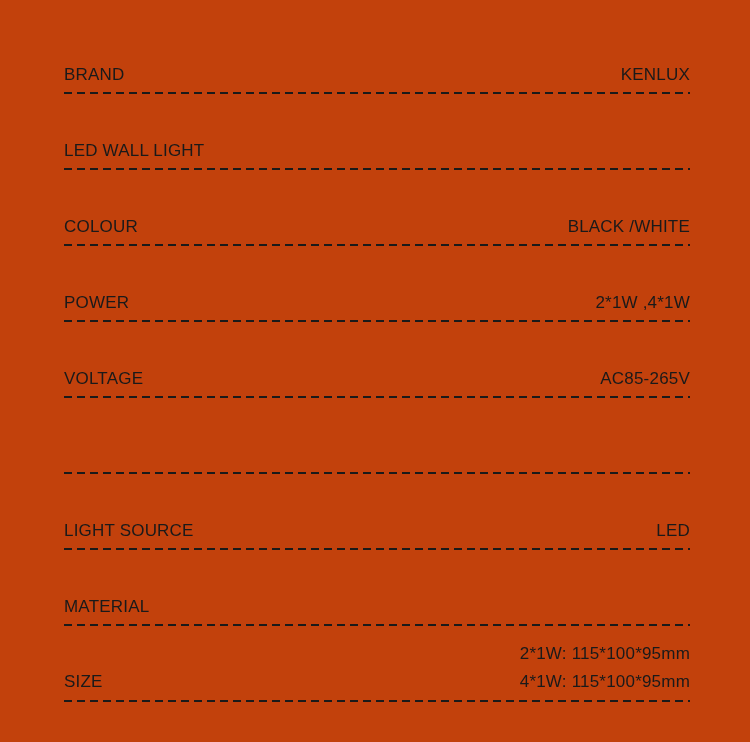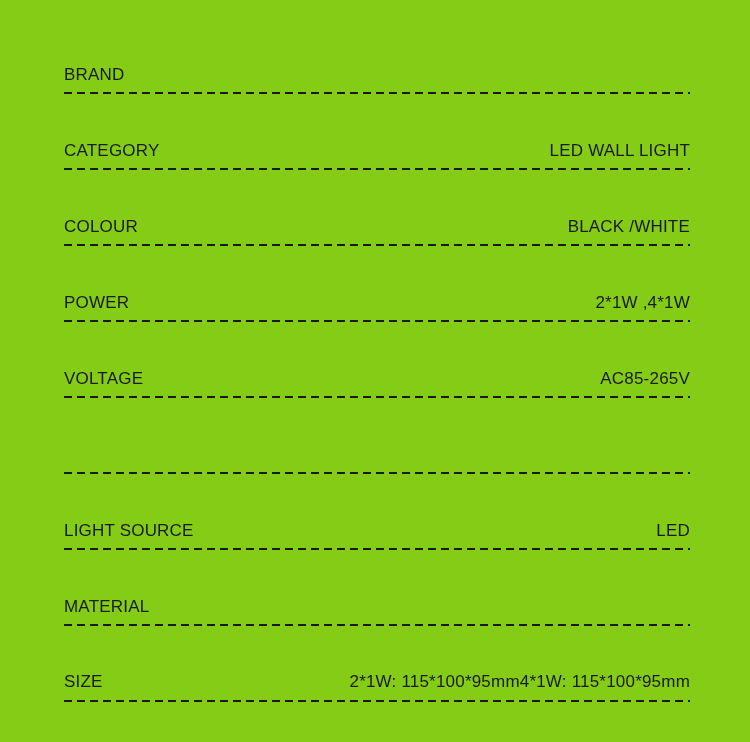--- a/index.html
+++ b/index.html
@@ -13,21 +13,21 @@
     font-family: "Liberation Sans", sans-serif;
     color: #1a1a1a;
     overflow: hidden;
   }
 
   .spec-sheet {
     width: 750px;
     height: 742px;
     box-sizing: border-box;
     padding: 22px 60px 0 64px;
-    background: #84cc16;
+    background: #c2410c;
   }
 
   .spec-row {
     position: relative;
     height: 76px;
     box-sizing: border-box;
     display: flex;
     align-items: flex-end;
     justify-content: space-between;
   }
@@ -64,41 +64,41 @@
   .spec-value {
     text-align: right;
   }
 
   
   .spec-row.row-multiline {
     align-items: flex-end;
   }
   .spec-row.row-multiline .spec-value {
     display: flex;
-    flex-direction: row;
+    flex-direction: column;
     align-items: center;
     line-height: 28px;
     padding-bottom: 10px;
   }
   .spec-row.row-multiline .spec-label {
     padding-bottom: 14px;
   }
 </style>
 </head>
 <body>
 
 <div class="spec-sheet">
 
   <div class="spec-row">
     <span class="spec-label">BRAND</span>
+    <span class="spec-value">KENLUX</span>
     <span class="row-rule"></span>
   </div>
 
   <div class="spec-row">
-    <span class="spec-label">CATEGORY</span>
     <span class="spec-value">LED WALL LIGHT</span>
     <span class="row-rule"></span>
   </div>
 
   <div class="spec-row">
     <span class="spec-label">COLOUR</span>
     <span class="spec-value">BLACK /WHITE</span>
     <span class="row-rule"></span>
   </div>
 

